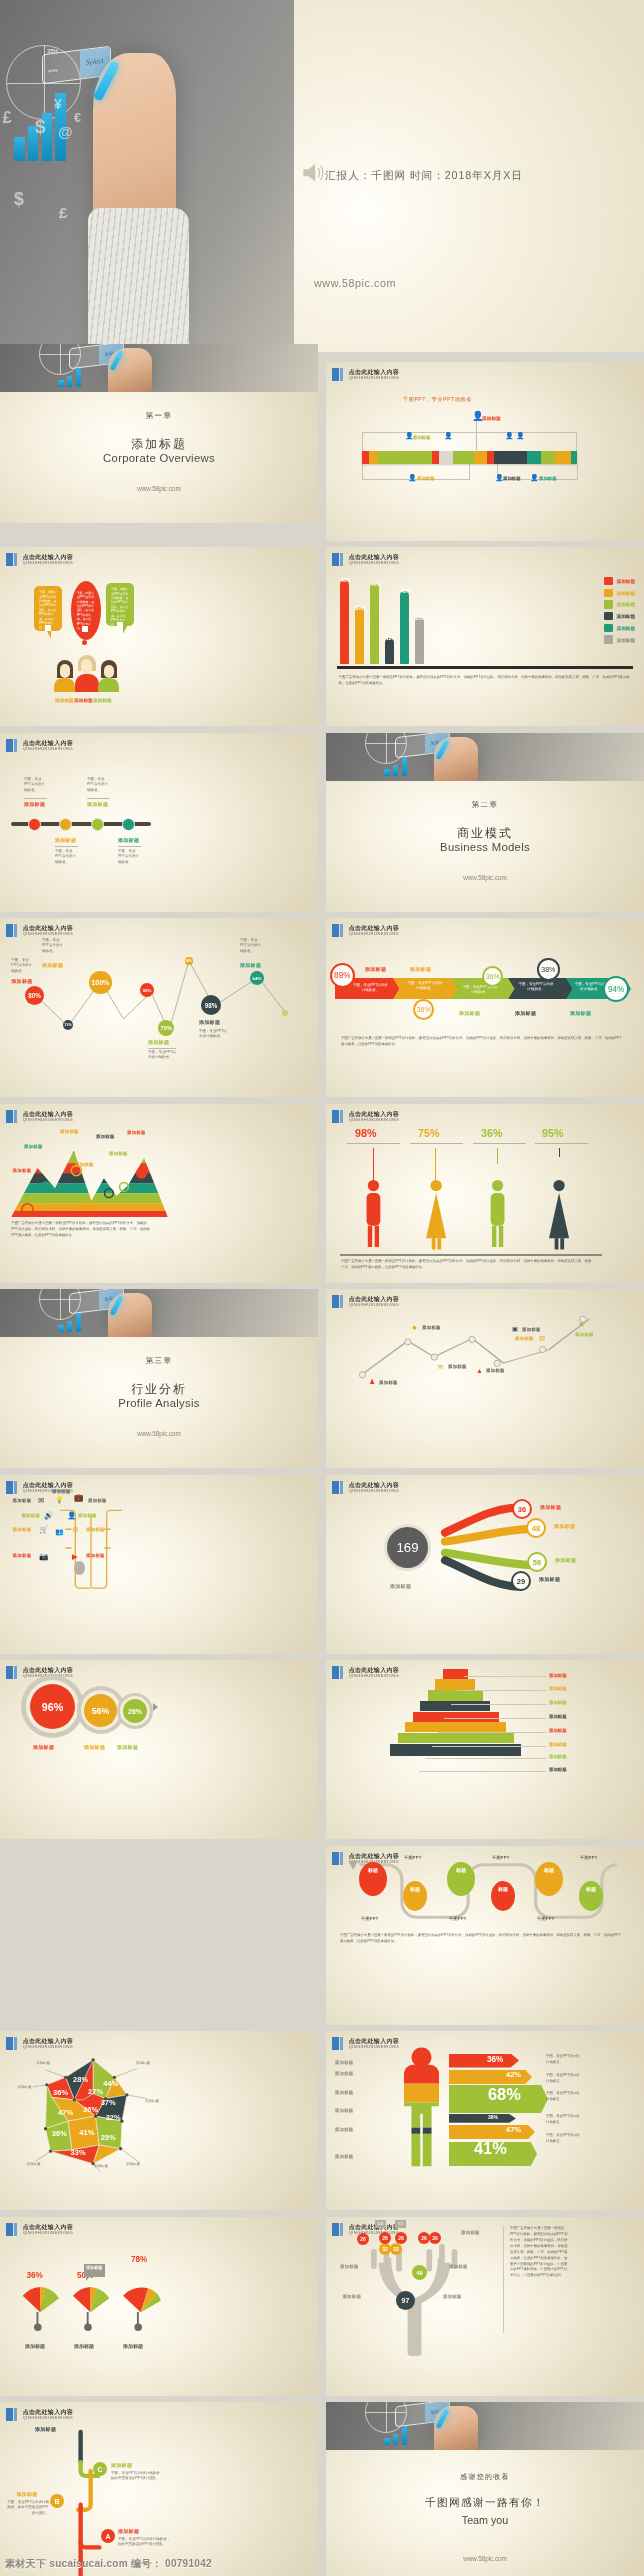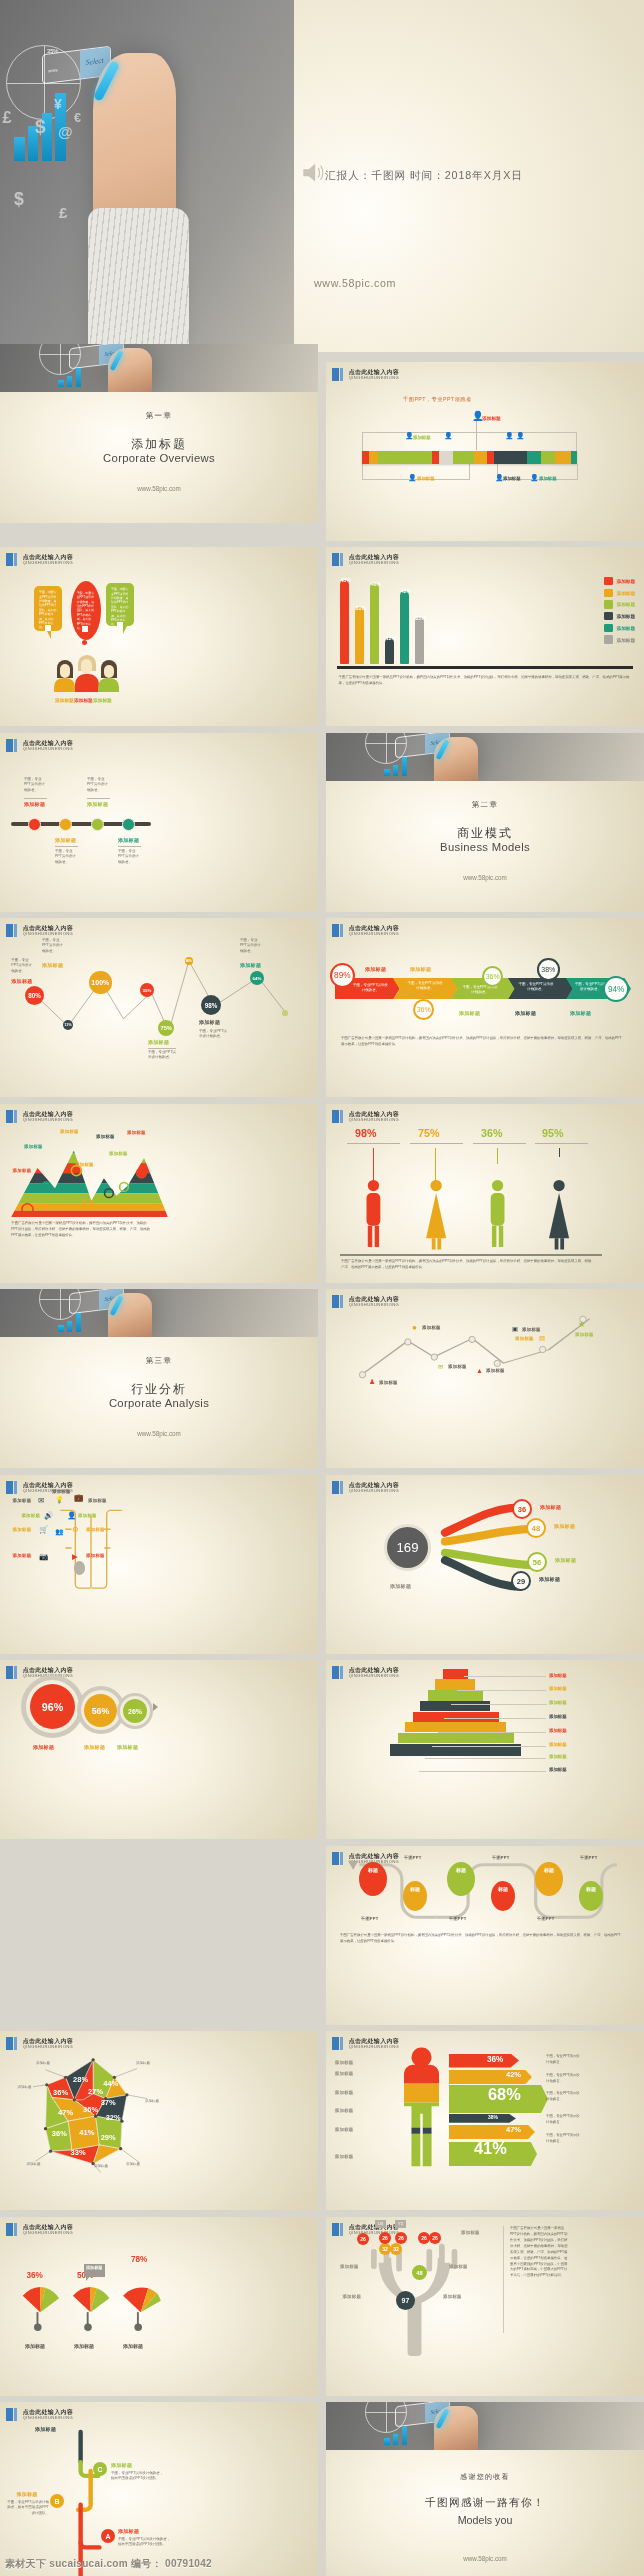--- a/index.html
+++ b/index.html
@@ -643,21 +643,21 @@
     <div class="hand" style="left:108px;top:3.8px;width:44px;height:44px;border-radius:19px 14px 0 0"></div>
     <div class="stylus" style="left:114px;top:6.3px;width:5px;height:21.4px"></div>
     <div class="barchart" style="left:58px;top:24px">
       <i style="height:7.5px;width:5.7px"></i>
           <i style="height:11.3px;width:5.7px"></i>
           <i style="height:19px;width:5.7px"></i>
     </div>
   </div>
   <div class="chap-num">第三章</div>
   <div class="chap-cn">行业分析</div>
-  <div class="chap-en">Corporate Analysis</div>
+  <div class="chap-en">Profile Analysis</div>
   <div class="chap-url">www.58pic.com</div>
 </div>
 
 <div class="slide" style="left:326px;top:1289px">
   <div class="sheader">
     <div class="sbadge">
           <div class="b1"></div>
           <div class="b2"></div>
         </div>
     <div class="sh-text">
@@ -1184,20 +1184,20 @@
     <div class="hand" style="left:108px;top:3.8px;width:44px;height:44px;border-radius:19px 14px 0 0"></div>
     <div class="stylus" style="left:114px;top:6.3px;width:5px;height:21.4px"></div>
     <div class="barchart" style="left:58px;top:24px">
       <i style="height:7.5px;width:5.7px"></i>
           <i style="height:11.3px;width:5.7px"></i>
           <i style="height:19px;width:5.7px"></i>
     </div>
   </div>
   <div class="thx1">感谢您的收看</div>
   <div class="thx2">千图网感谢一路有你！</div>
-  <div class="thx3">Models you</div>
+  <div class="thx3">Team you</div>
   <div class="thx4">www.58pic.com</div>
 </div>
 
 </div>
 
 <div class="wm">素材天下 sucaisucai.com  编号： 00791042</div>
 
 
 </body></html>

